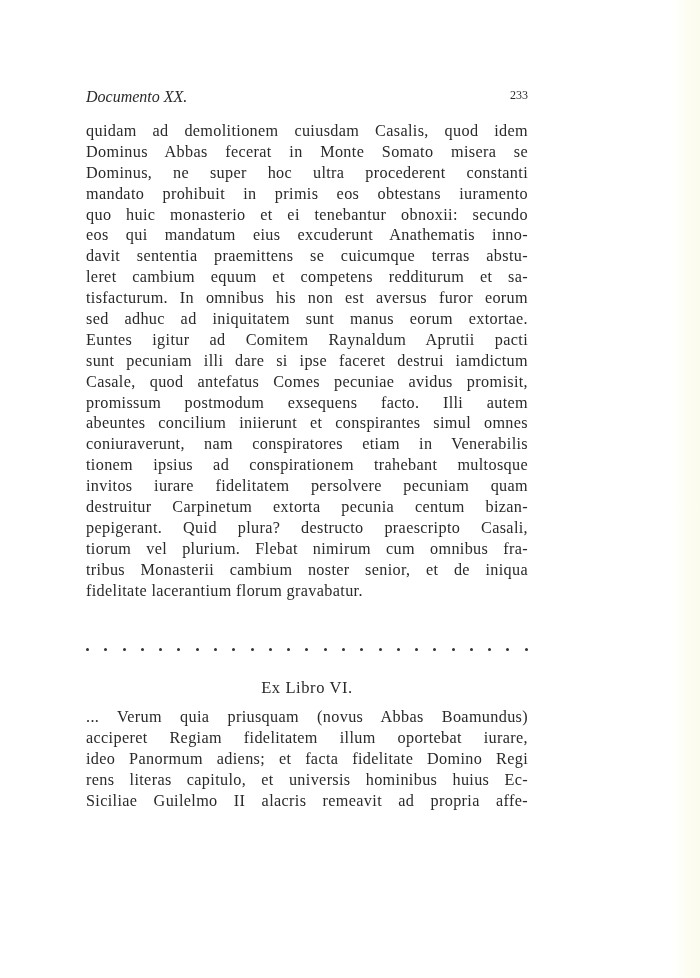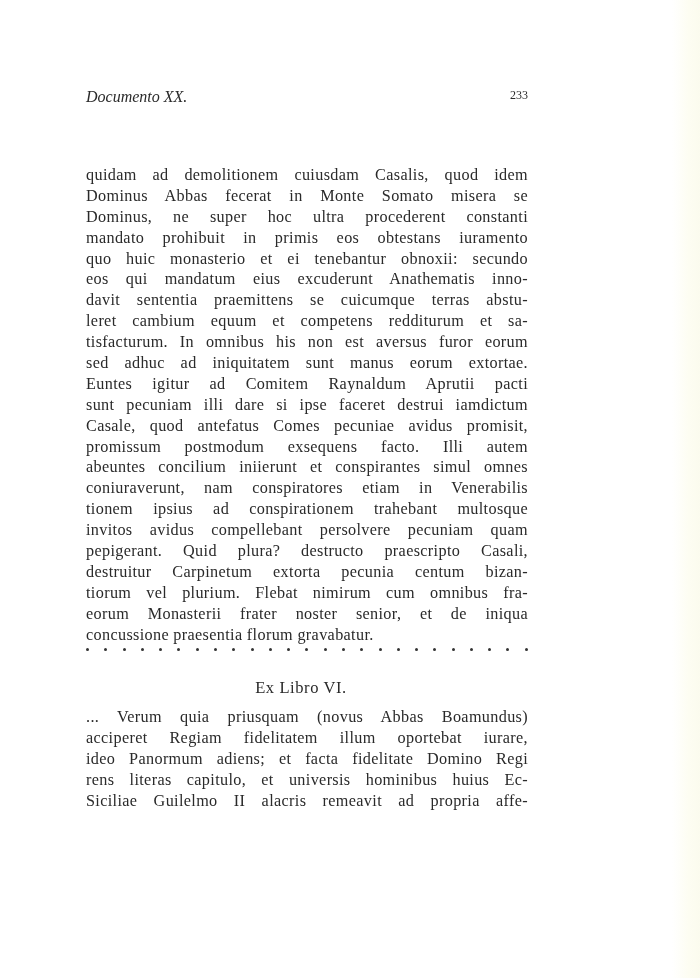--- a/index.html
+++ b/index.html
@@ -58,39 +58,39 @@
     .line {
       height: 20.9px;
       line-height: 20.9px;
       white-space: nowrap;
       text-align: justify;
       text-align-last: justify;
     }
     .line.last {
       text-align-last: left;
     }
-    #body-1 { top: 121px; margin-top: 44px; }
+    #body-1 { top: 121px; }
     .dots {
       position: absolute;
       top: 648px;
       left: 86px;
       width: 442px;
       display: flex;
       justify-content: space-between;
     }
     .dot {
       width: 3px;
       height: 3px;
       background: #333;
       border-radius: 50%;
     }
     .section-heading {
       position: absolute;
       top: 678px;
-      left: 80px;
+      left: 86px;
       width: 442px;
       text-align: center;
       font-family: "Liberation Serif", serif;
       font-size: 16.5px;
       letter-spacing: 0.6px;
     }
     #body-2 { top: 707px; }
   </style>
 </head>
 <body>
@@ -113,26 +113,26 @@
     <div class="line">leret cambium equum et competens redditurum et sa-</div>
     <div class="line">tisfacturum. In omnibus his non est aversus furor eorum</div>
     <div class="line">sed adhuc ad iniquitatem sunt manus eorum extortae.</div>
     <div class="line">Euntes igitur ad Comitem Raynaldum Aprutii pacti</div>
     <div class="line">sunt pecuniam illi dare si ipse faceret destrui iamdictum</div>
     <div class="line">Casale, quod antefatus Comes pecuniae avidus promisit,</div>
     <div class="line">promissum postmodum exsequens facto. Illi autem</div>
     <div class="line">abeuntes concilium iniierunt et conspirantes simul omnes</div>
     <div class="line">coniuraverunt, nam conspiratores etiam in Venerabilis</div>
     <div class="line">tionem ipsius ad conspirationem trahebant multosque</div>
-    <div class="line">invitos avidus compellebant persolvere pecuniam quam</div>
+    <div class="line">invitos iurare fidelitatem persolvere pecuniam quam</div>
+    <div class="line">destruitur Carpinetum extorta pecunia centum bizan-</div>
     <div class="line">pepigerant. Quid plura? destructo praescripto Casali,</div>
-    <div class="line">destruitur Carpinetum extorta pecunia centum bizan-</div>
     <div class="line">tiorum vel plurium. Flebat nimirum cum omnibus fra-</div>
-    <div class="line">eorum Monasterii frater noster senior, et de iniqua</div>
-    <div class="line last">concussione praesentia florum gravabatur.</div>
+    <div class="line">tribus Monasterii cambium noster senior, et de iniqua</div>
+    <div class="line last">fidelitate lacerantium florum gravabatur.</div>
   </div>
 
 <div class="dots" id="dots">
     <span class="dot"></span>
     <span class="dot"></span>
     <span class="dot"></span>
     <span class="dot"></span>
     <span class="dot"></span>
     <span class="dot"></span>
     <span class="dot"></span>

